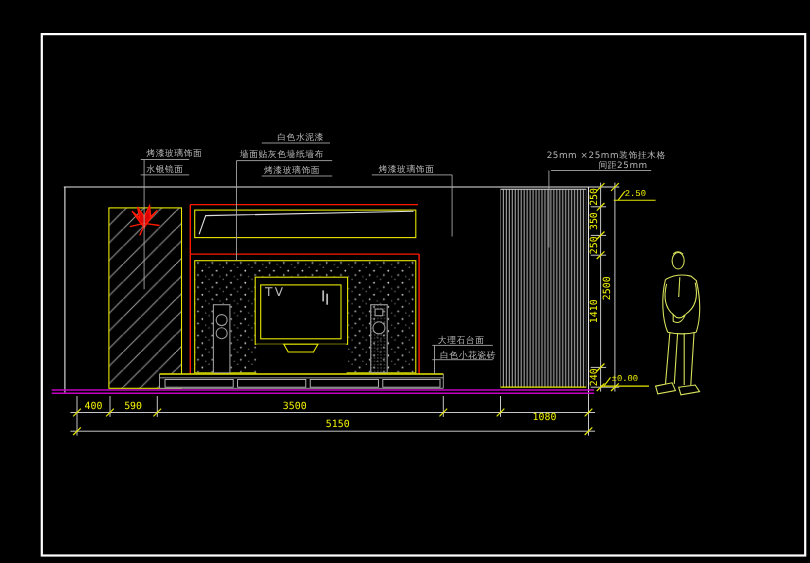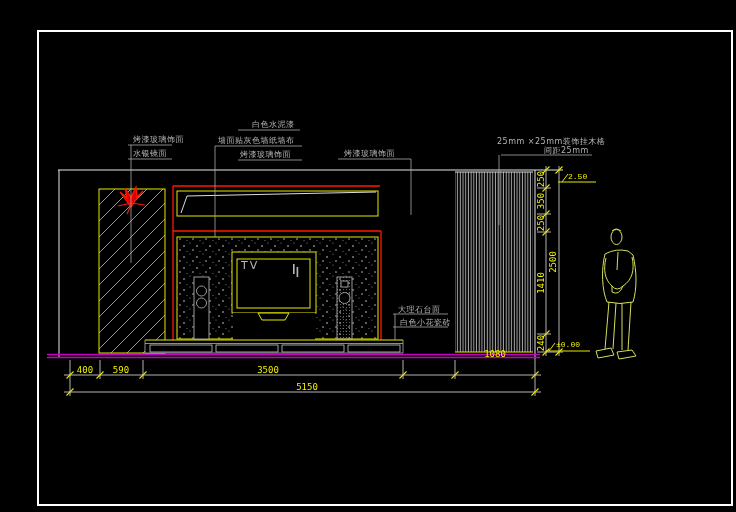--- a/index.html
+++ b/index.html
@@ -208,21 +208,21 @@
   <span class="lbl" style="left:344px;top:149px">烤漆玻璃饰面</span>
   <span class="lbl" style="left:497px;top:137px">25mm ×25mm装饰挂木格</span>
   <span class="lbl" style="left:544px;top:146px">间距25mm</span>
   <span class="lbl" style="left:398px;top:305px">大理石台面</span>
   <span class="lbl" style="left:400px;top:318px">白色小花瓷砖</span>
   <span class="lbl" style="left:241px;top:261px;color:#b8b8b8;font-size:11px;letter-spacing:2px">TV</span>
 
   <span class="dim" style="left:85px;top:370px">400</span>
   <span class="dim" style="left:121px;top:370px">590</span>
   <span class="dim" style="left:268px;top:370px">3500</span>
-  <span class="dim" style="left:495px;top:354px">1080</span>
+  <span class="dim" style="left:495px;top:380px">1080</span>
   <span class="dim" style="left:307px;top:387px">5150</span>
 
   <span class="dimv" style="left:541px;top:179px">250</span>
   <span class="dimv" style="left:541px;top:201px">350</span>
   <span class="dimv" style="left:541px;top:223px">250</span>
   <span class="dimv" style="left:541px;top:283px">1410</span>
   <span class="dimv" style="left:541px;top:343px">240</span>
   <span class="dimv" style="left:553px;top:262px">2500</span>
 
   <span class="elev" style="left:568px;top:173px">2.50</span>

